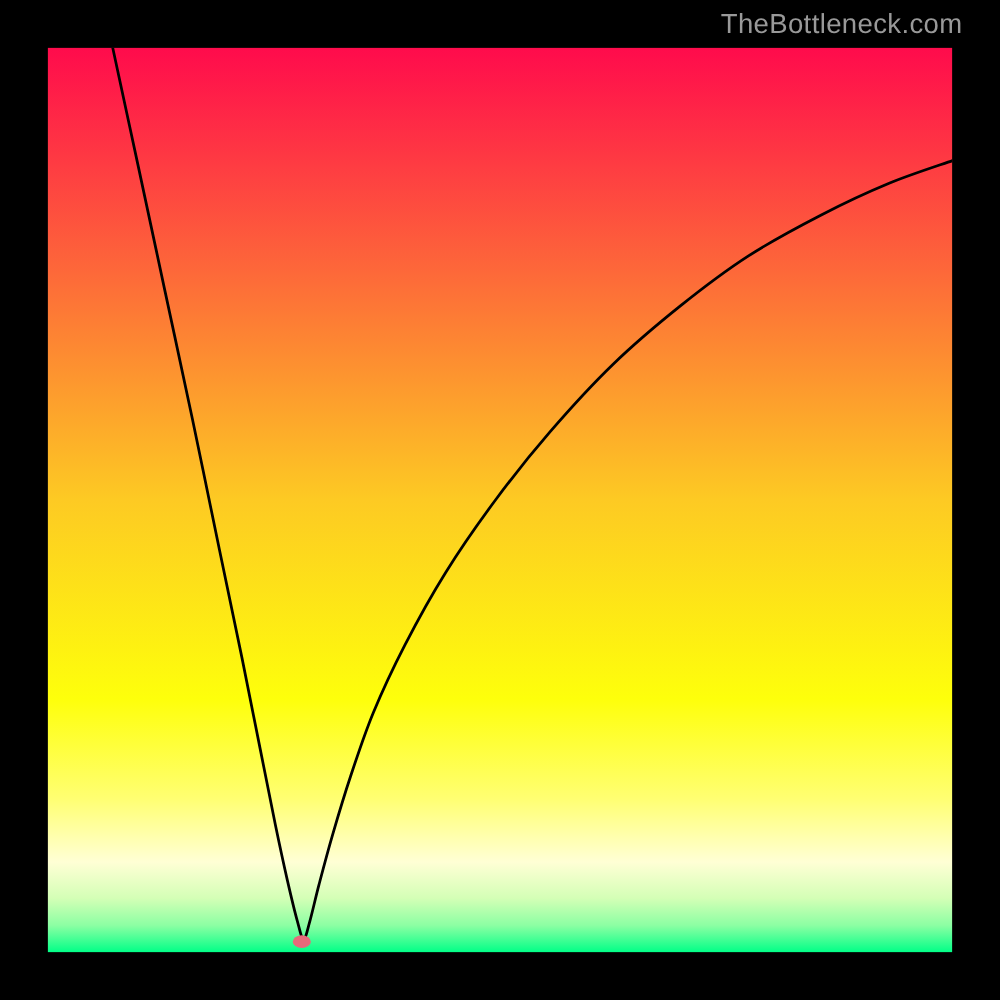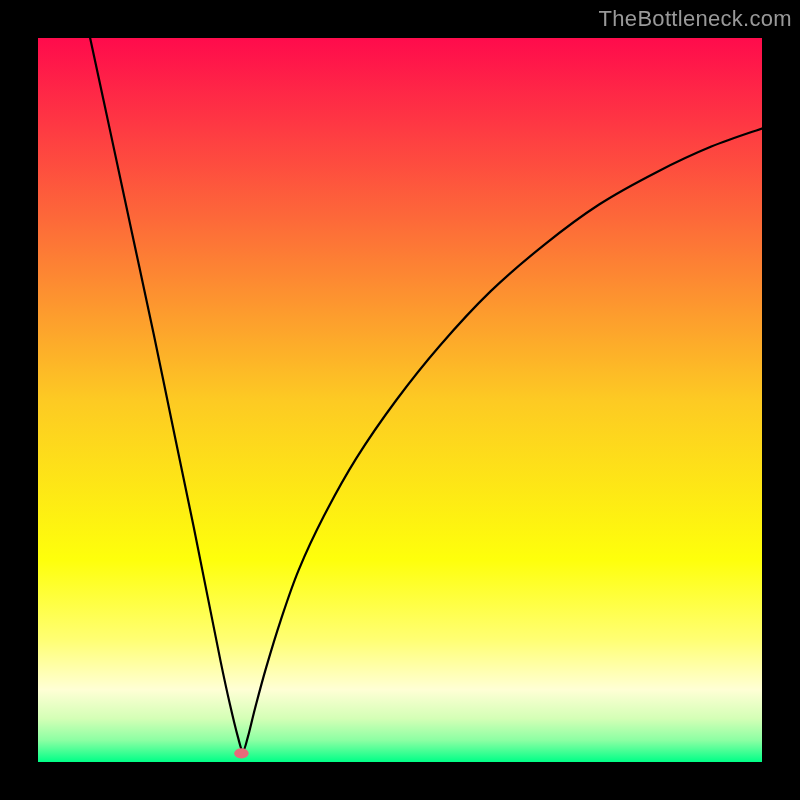--- a/index.html
+++ b/index.html
@@ -21,21 +21,21 @@
     position: absolute;
     left: 38px;
     top: 38px;
     width: 724px;
     height: 724px;
     overflow: hidden;
   }
   .watermark {
     position: absolute;
     top: 6px;
-    right: 8px;
+    right: 30px;
     color: #999;
     font-size: 22px;
     font-weight: 400;
     letter-spacing: 0.3px;
     font-family: Arial, Helvetica, sans-serif;
   }
   svg { display: block; }
 </style>
 </head>
 <body>

